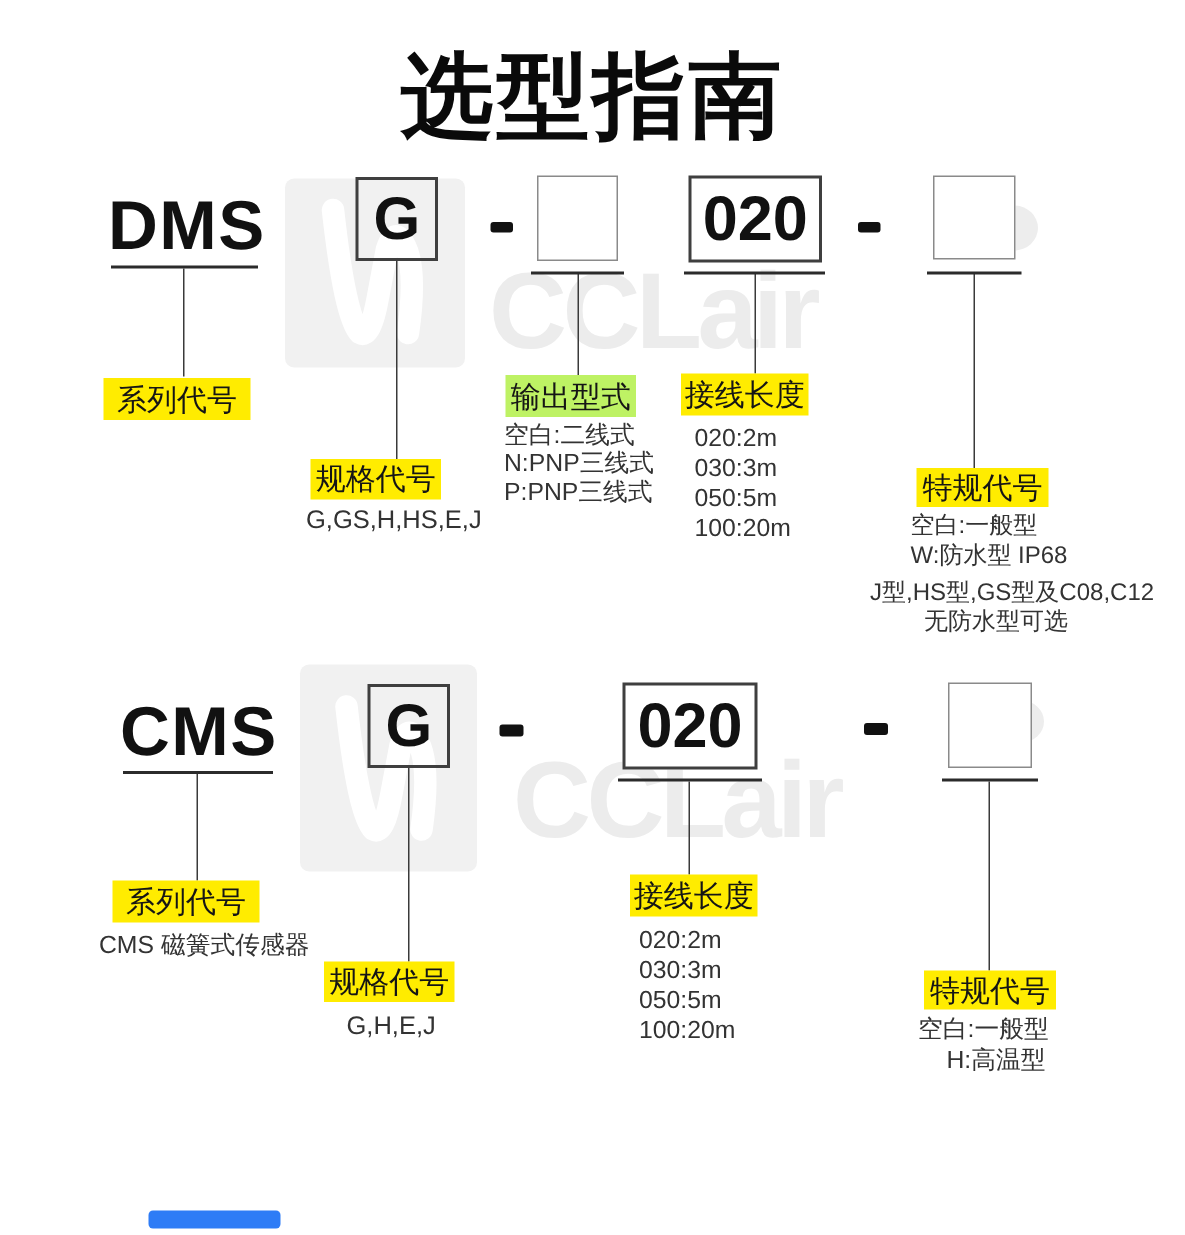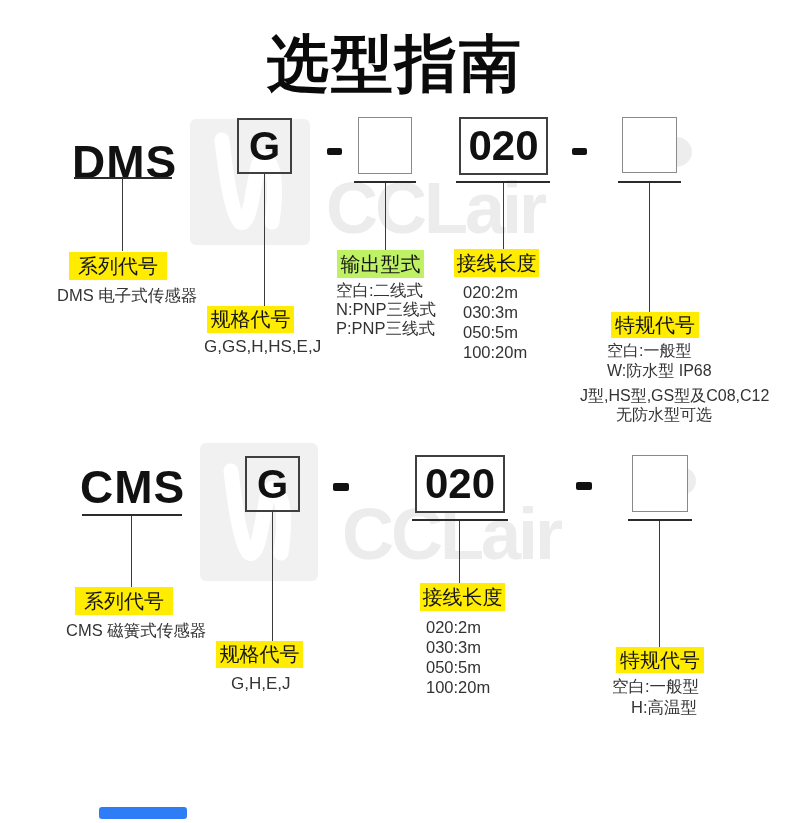--- a/index.html
+++ b/index.html
@@ -51,21 +51,21 @@
 
   <div class="abs wm-square" style="left:190px;top:119px;width:120px;height:126px;"></div>
   <div class="abs wm-swoosh" style="left:200px;top:126px;">
     <svg width="100" height="112" viewBox="0 0 100 112">
       <path d="M22 14 Q30 86 40 96 Q47 100 52 72 L58 40 Q63 24 70 38 Q78 54 72 96" fill="none" stroke="#ffffff" stroke-width="15" stroke-linecap="round"></path>
     </svg>
   </div>
   <div class="abs wm-text" style="left:326px;top:172px;">CCLair</div>
   <div class="abs wm-circle" style="left:660px;top:137px;width:32px;height:30px;"></div>
 
-  <div class="abs series-code" style="left:72px;top:139px;">DMS</div>
+  <div class="abs series-code" style="left:72px;top:127px;">DMS</div>
   <div class="abs underbar" style="left:74px;top:177px;width:98px;"></div>
 
   <div class="abs code-box box-dark transparent" style="left:237px;top:118px;width:55px;height:56px;">G</div>
 
   <div class="abs dash" style="left:327px;top:148px;width:15px;height:7px;"></div>
 
   <div class="abs code-box box-light" style="left:358px;top:117px;width:54px;height:57px;"></div>
   <div class="abs underbar" style="left:354px;top:181px;width:62px;height:1.5px;"></div>
 
   <div class="abs code-box box-dark" style="left:459px;top:117px;width:89px;height:58px;font-size:42px;">020</div>
@@ -76,21 +76,20 @@
   <div class="abs code-box box-light" style="left:622px;top:117px;width:55px;height:56px;"></div>
   <div class="abs underbar" style="left:618px;top:181px;width:63px;height:1.5px;"></div>
 
   <div class="abs vline" style="left:122px;top:179px;height:72px;"></div>
   <div class="abs vline" style="left:264px;top:174px;height:132px;"></div>
   <div class="abs vline" style="left:385px;top:182px;height:68px;"></div>
   <div class="abs vline" style="left:503px;top:182px;height:67px;"></div>
   <div class="abs vline" style="left:649px;top:182px;height:130px;"></div>
 
   <div class="abs hl" style="left:69px;top:252px;width:98px;height:28px;background:#ffec00;">系列代号</div>
-  <div class="abs note" style="left:57px;top:286px;">DMS 电子式传感器</div>
 
   <div class="abs hl" style="left:207px;top:306px;width:87px;height:27px;background:#ffec00;">规格代号</div>
   <div class="abs note" style="left:204px;top:337px;font-size:17px;">G,GS,H,HS,E,J</div>
 
   <div class="abs hl" style="left:337px;top:250px;width:87px;height:28px;background:#bef264;">输出型式</div>
   <div class="abs note note-list" style="left:336px;top:281px;line-height:19px;">
     <div>空白:二线式</div>
     <div>N:PNP三线式</div>
     <div>P:PNP三线式</div>
   </div>

